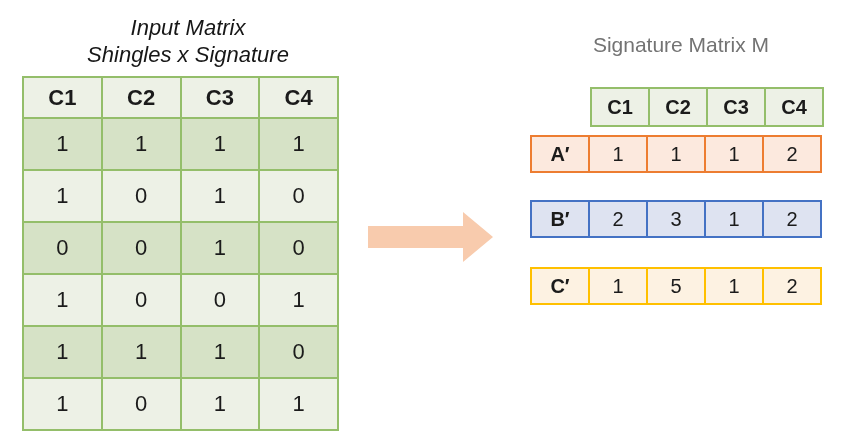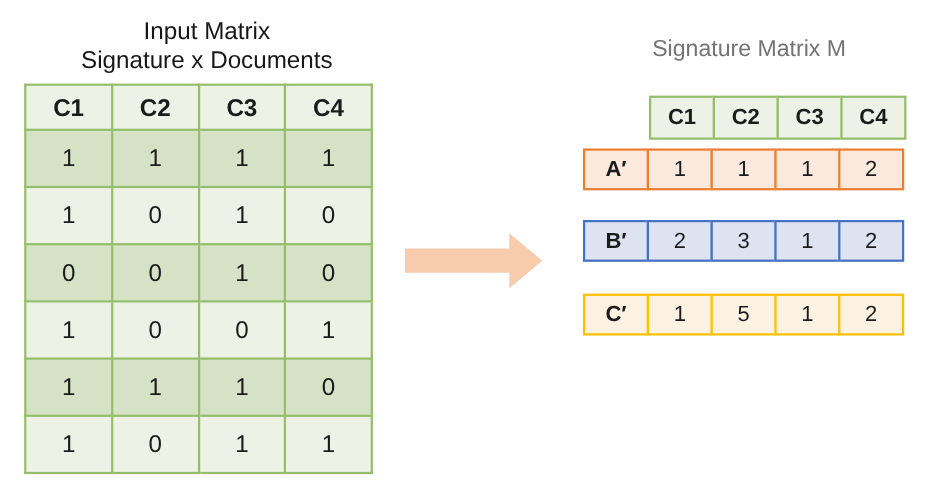--- a/index.html
+++ b/index.html
@@ -19,20 +19,21 @@
   
   .input-title {
     position: absolute;
     left: 8px;
     top: 14px;
     width: 360px;
     text-align: center;
     font-size: 22px;
     line-height: 27px;
     color: #171717;
+    font-style: italic;
   }
   .sig-title {
     position: absolute;
     left: 531px;
     top: 33px;
     width: 300px;
     text-align: center;
     font-size: 21px;
     color: #737373;
   }
@@ -101,21 +102,21 @@
   .row-c { left: 530px; top: 267px; }
   .row-c .sig-cell { border: 2px solid #FFC000; background: #FDF2E2; height: 38px; }
 </style>
 </head>
 <body>
 
 <div class="canvas">
 
   <div class="input-title">
     <div>Input Matrix</div>
-    <div>Signature x Documents</div>
+    <div>Shingles x Signature</div>
   </div>
 
   <table class="input-matrix">
     <thead>
       <tr>
         <th>C1</th>
         <th>C2</th>
         <th>C3</th>
         <th>C4</th>
       </tr>

